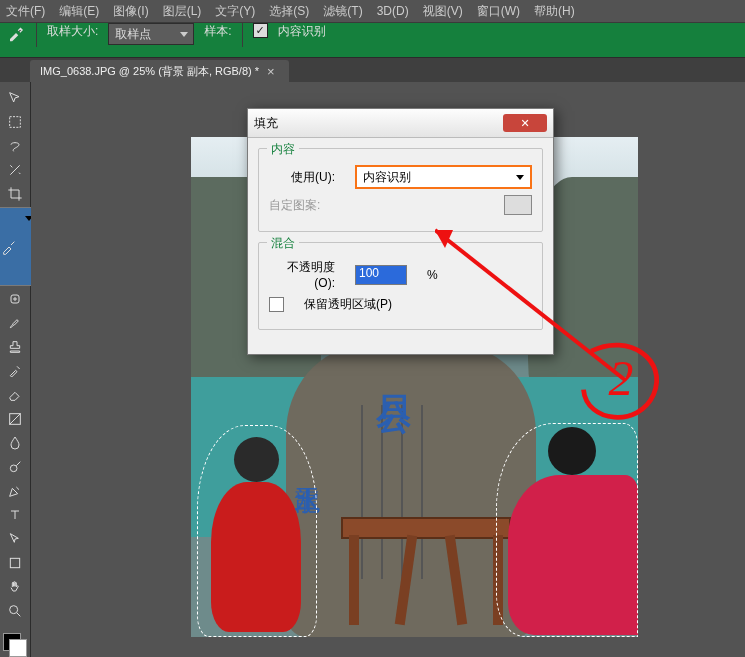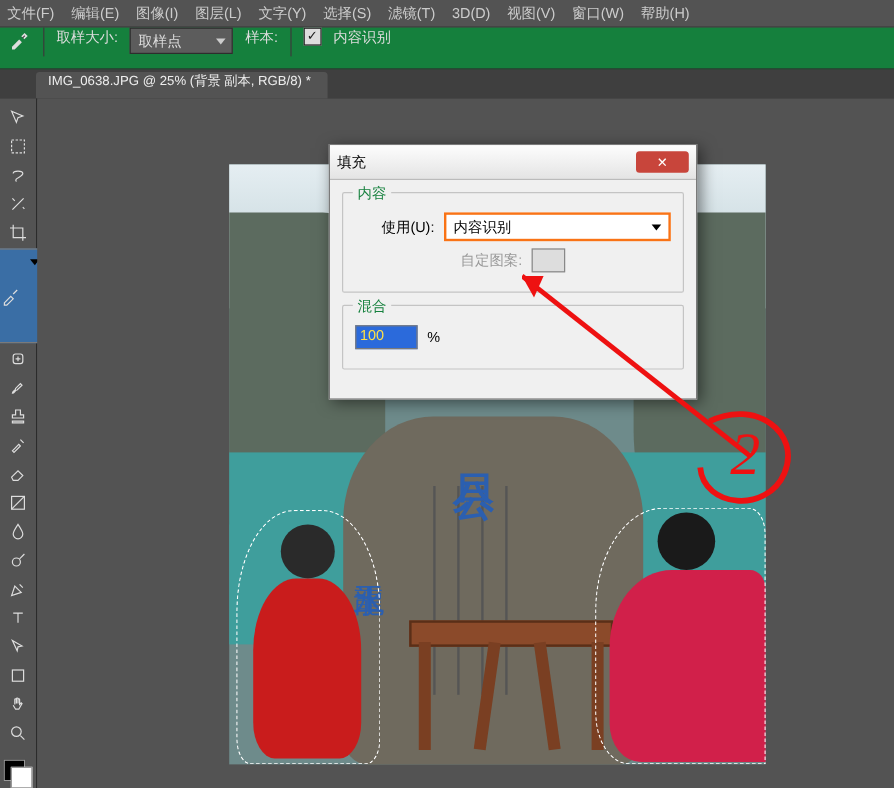--- a/index.html
+++ b/index.html
@@ -10,21 +10,21 @@
   .optbar{height:34px;background:#15803d;display:flex;padding:0 6px;gap:10px;border-bottom:1px solid #2b2b2b;}
   .tool-ico{width:20px;height:20px;display:flex;align-items:center;justify-content:center;}
   .tool-ico svg{width:18px;height:18px;}
   .sep{width:1px;height:24px;background:#3a3a3a;}
   .lbl{color:#ddd;}
   .dd{height:20px;background:#5c5c5c;border:1px solid #2d2d2d;color:#ddd;display:flex;align-items:center;padding:0 18px 0 6px;position:relative;min-width:60px;}
   .dd::after{content:"";position:absolute;right:5px;top:8px;border-left:4px solid transparent;border-right:4px solid transparent;border-top:5px solid #ccc;}
   .chk{width:13px;height:13px;background:#ddd;border:1px solid #222;display:inline-flex;align-items:center;justify-content:center;color:#222;font-size:11px;line-height:1;}
   
   .tabbar{height:24px;background:#3f3f3f;display:flex;align-items:flex-end;padding-left:30px;border-bottom:1px solid #2b2b2b;}
-  .tab{height:22px;background:#535353;padding:0 14px 0 10px;display:flex;align-items:center;gap:8px;color:#eee;font-size:11px;border-top-left-radius:3px;border-top-right-radius:3px;position:relative;flex-direction:column;}
+  .tab{height:22px;background:#535353;padding:0 14px 0 10px;display:flex;align-items:center;gap:8px;color:#eee;font-size:11px;border-top-left-radius:3px;border-top-right-radius:3px;position:relative;}
   .tab .close{color:#ccc;font-size:13px;}
   
   .workspace{position:absolute;left:0;top:82px;right:0;bottom:0;display:flex;}
   .toolbox{width:30px;background:#535353;display:flex;flex-direction:column;align-items:center;padding-top:4px;gap:0;border-right:1px solid #2b2b2b;}
   .tbtn{width:24px;height:22px;display:flex;align-items:center;justify-content:center;margin:1px 0;}
   .tbtn.sel{background:#3a6ea5;}
   .tbtn svg{width:16px;height:16px;stroke:#ddd;fill:none;stroke-width:1.5;}
   .swatches{margin-top:10px;width:24px;height:24px;position:relative;}
   .swA{width:16px;height:16px;background:#000;border:1px solid #999;position:absolute;left:0;top:0;}
   .swB{width:16px;height:16px;background:#fff;border:1px solid #999;position:absolute;right:0;bottom:0;}
@@ -42,37 +42,37 @@
   .ttop{height:18px;background:#8b4a2a;border:2px solid #5a2f18;}
   .tleg{position:absolute;width:10px;height:90px;background:#7a3f22;top:18px;}
   .personL{position:absolute;left:10px;top:300px;width:110px;height:200px;}
   .headL{width:45px;height:45px;background:#2a2a2a;border-radius:50%;margin:0 auto;}
   .bodyL{width:90px;height:150px;background:#c91c1c;border-radius:40% 40% 20% 20%;margin:0 auto;}
   .personR{position:absolute;right:0;top:290px;width:140px;height:210px;}
   .headR{width:48px;height:48px;background:#1a1a1a;border-radius:50%;margin-left:50px;}
   .bodyR{width:130px;height:160px;background:#d1204a;border-radius:40% 10% 0 20%;margin-left:10px;}
   .sel-dash{position:absolute;border:1.5px dashed #fff;}
   
-  .dialog{position:absolute;left:247px;top:120px;width:305px;background:#f0f0f0;border:1px solid #7a7a7a;box-shadow:3px 3px 12px rgba(0,0,0,.5);color:#000;font-size:12px;margin-left:27px;}
+  .dialog{position:absolute;left:247px;top:108px;width:305px;background:#f0f0f0;border:1px solid #7a7a7a;box-shadow:3px 3px 12px rgba(0,0,0,.5);color:#000;font-size:12px;}
   .titlebar{height:28px;background:linear-gradient(#fdfdfd,#e4e4e4);display:flex;align-items:center;padding:0 6px;border-bottom:1px solid #bbb;}
   .titlebar .t{flex:1;}
   .xbtn{width:44px;height:18px;background:#c8453b;border-radius:3px;color:#fff;display:flex;align-items:center;justify-content:center;font-size:11px;}
   .dlgbody{display:flex;padding:10px 10px 14px 10px;gap:8px;}
   .leftcol{flex:1;}
   .rightcol{width:72px;display:flex;flex-direction:column;gap:6px;padding-top:4px;}
   .wbtn{height:22px;background:linear-gradient(#fdfdfd,#e2e2e2);border:1px solid #8a8a8a;border-radius:3px;display:flex;align-items:center;justify-content:center;color:#000;}
   .group{border:1px solid #c4c4c4;border-radius:2px;padding:10px 10px 10px 10px;margin-bottom:10px;position:relative;}
   .group>.gl{position:absolute;top:-8px;left:8px;background:#f0f0f0;padding:0 4px;color:#15803d;}
-  .row{display:flex;align-items:center;margin:6px 0;gap:8px;}
+  .row{display:flex;align-items:center;margin:6px 0;gap:20px;}
   .row .r-lbl{width:66px;text-align:right;}
   .sel{flex:1;height:20px;background:#fff;border:1px solid #7a7a7a;position:relative;padding:0 18px 0 6px;display:flex;align-items:center;}
   .sel::after{content:"";position:absolute;right:6px;top:8px;border-left:4px solid transparent;border-right:4px solid transparent;border-top:5px solid #000;}
   .hl{border:2px solid #f97316;}
   .numbox{width:44px;height:18px;background:#fff;border:1px solid #7a7a7a;color:#000;text-align:left;padding:0 3px;}
-  .numbox.selnum{background:#2b6adb;color:#fde047;}
+  .numbox.selnum{background:#2b6adb;color:#ffffff;}
   .swatch{width:26px;height:18px;border:1px solid #888;background:#ddd;}
   .ck{width:13px;height:13px;border:1px solid #7a7a7a;background:#fff;display:inline-block;}
   
   .arrow{position:absolute;pointer-events:none;}
   .circ2{position:absolute;left:572px;top:332px;width:96px;height:96px;pointer-events:none;}
 </style>
 </head>
 <body>
 
 <div class="menubar">
@@ -265,30 +265,35 @@
   <div class="dlgbody">
     <div class="leftcol">
       <div class="group">
         <span class="gl">内容</span>
         <div class="row">
           <span class="r-lbl">使用(U):</span>
           <div class="sel hl">
               <span>内容识别</span>
             </div>
         </div>
-        <div class="row" style="justify-content:center;color:#999;">
+        <div class="row" style="justify-content:space-between;color:#999;">
           <span>自定图案:</span>
           <div class="swatch"></div>
         </div>
       </div>
       <div class="group">
         <span class="gl">混合</span>
         <div class="row">
+          <span class="r-lbl">不透明度(O):</span>
           <span class="numbox selnum">100</span>
           <span>%</span>
+        </div>
+        <div class="row">
+          <span class="ck"></span>
+          <span>保留透明区域(P)</span>
         </div>
       </div>
     </div>
   </div>
 </div>
 
 <svg class="arrow" style="left:435px;top:200px;width:210px;height:200px">
   <line x1="0" y1="30" x2="190" y2="180" stroke="#e11" stroke-width="4"></line>
   <polygon points="0,30 18,30 10,48" fill="#e11"></polygon>
 </svg>

